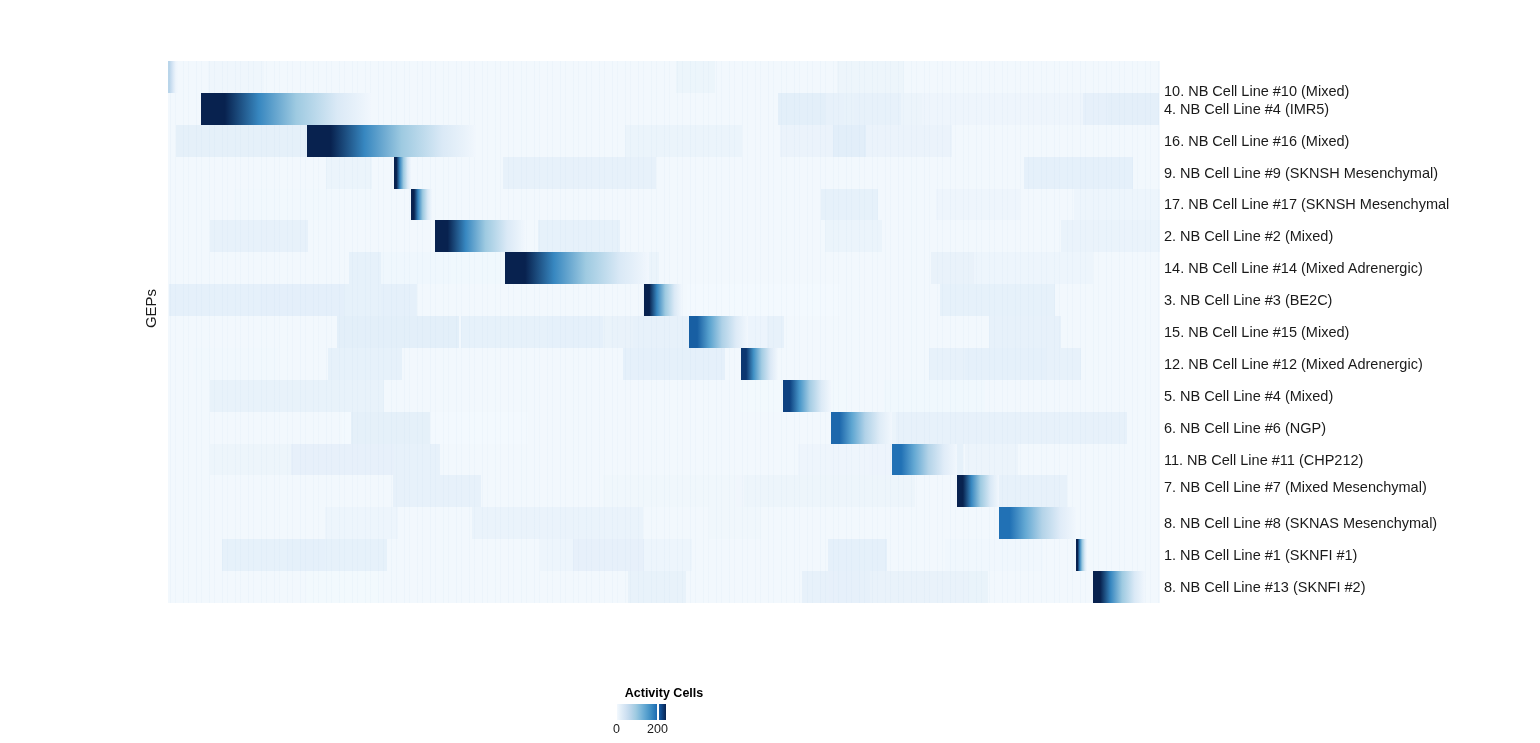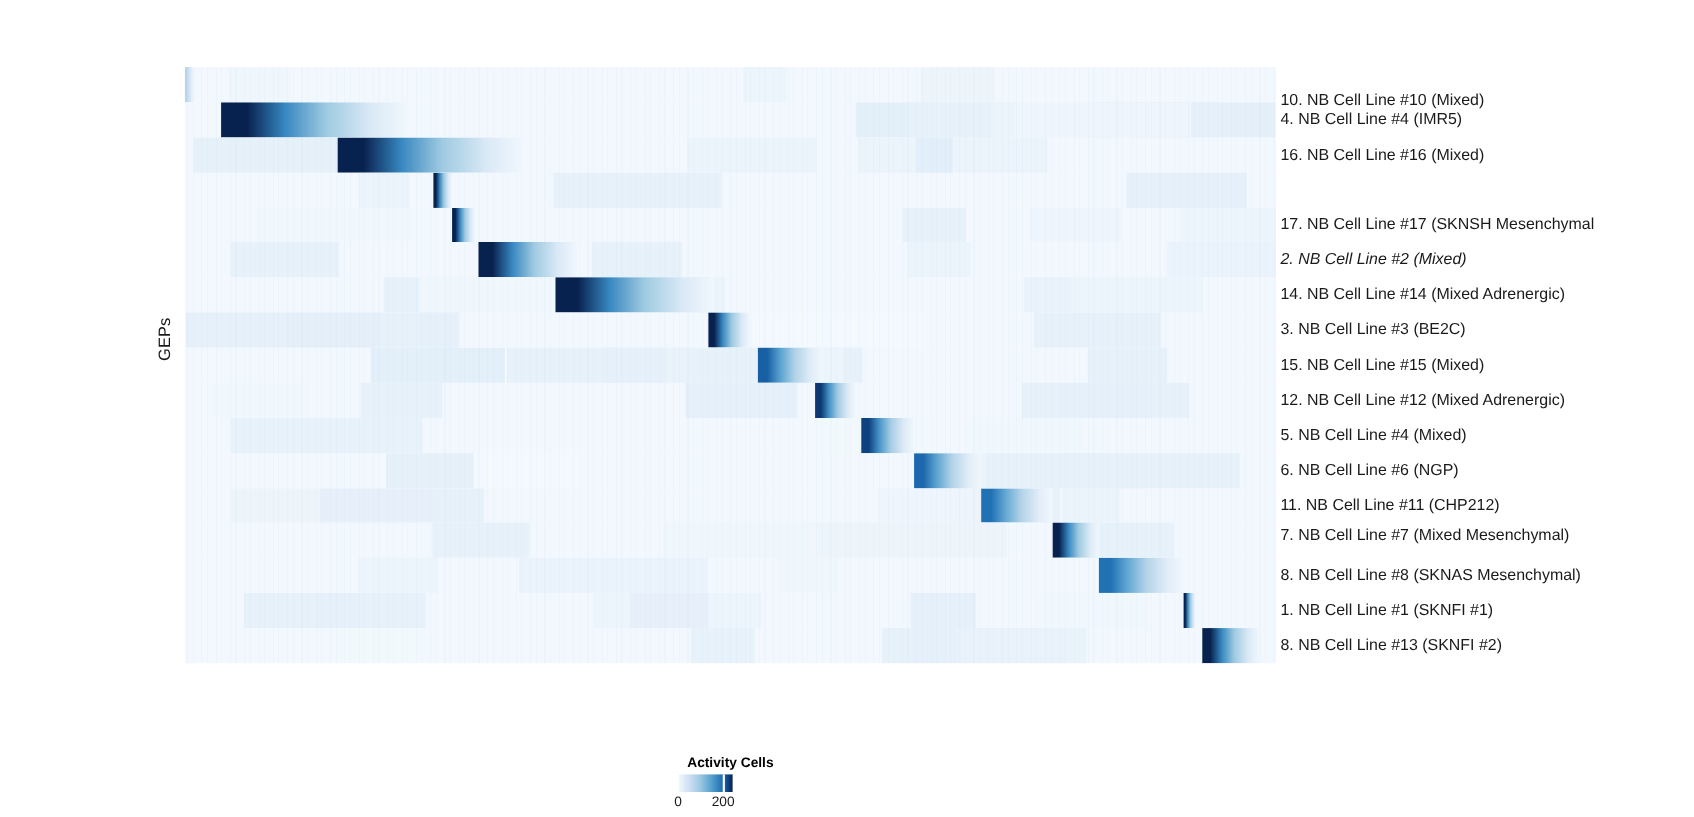--- a/index.html
+++ b/index.html
@@ -321,22 +321,23 @@
         <div class="hm-noise"></div>
         <div class="hm-block" style="left: 93.2%; width: 5.3%; background: linear-gradient(to right, rgb(8, 34, 79) 0%, rgb(8, 34, 79) 14%, rgb(55, 135, 192) 34%, rgb(158, 202, 225) 56%, rgb(218, 233, 246) 80%, rgb(241, 247, 253) 100%);"></div>
       </div>
     </div>
 
 
   <div id="rowlabels">
       <div class="row-label" style="top: 21px;">10. NB Cell Line #10 (Mixed)</div>
       <div class="row-label" style="top: 38.8235px;">4. NB Cell Line #4 (IMR5)</div>
       <div class="row-label" style="top: 70.7059px;">16. NB Cell Line #16 (Mixed)</div>
+      <div class="row-label" style="top: 102.588px;">9. NB Cell Line #9 (SKNSH Mesenchymal)</div>
       <div class="row-label" style="top: 134.471px;">17. NB Cell Line #17 (SKNSH Mesenchymal</div>
-      <div class="row-label" style="top: 166.353px; font-style: italic;">2. NB Cell Line #2 (Mixed)</div>
+      <div class="row-label" style="top: 166.353px;">2. NB Cell Line #2 (Mixed)</div>
       <div class="row-label" style="top: 198.235px;">14. NB Cell Line #14 (Mixed Adrenergic)</div>
       <div class="row-label" style="top: 230.118px;">3. NB Cell Line #3 (BE2C)</div>
       <div class="row-label" style="top: 262px;">15. NB Cell Line #15 (Mixed)</div>
       <div class="row-label" style="top: 293.882px;">12. NB Cell Line #12 (Mixed Adrenergic)</div>
       <div class="row-label" style="top: 325.765px;">5. NB Cell Line #4 (Mixed)</div>
       <div class="row-label" style="top: 357.647px;">6. NB Cell Line #6 (NGP)</div>
       <div class="row-label" style="top: 389.529px;">11. NB Cell Line #11 (CHP212)</div>
       <div class="row-label" style="top: 417px;">7. NB Cell Line #7 (Mixed Mesenchymal)</div>
       <div class="row-label" style="top: 453.294px;">8. NB Cell Line #8 (SKNAS Mesenchymal)</div>
       <div class="row-label" style="top: 485.176px;">1. NB Cell Line #1 (SKNFI #1)</div>

